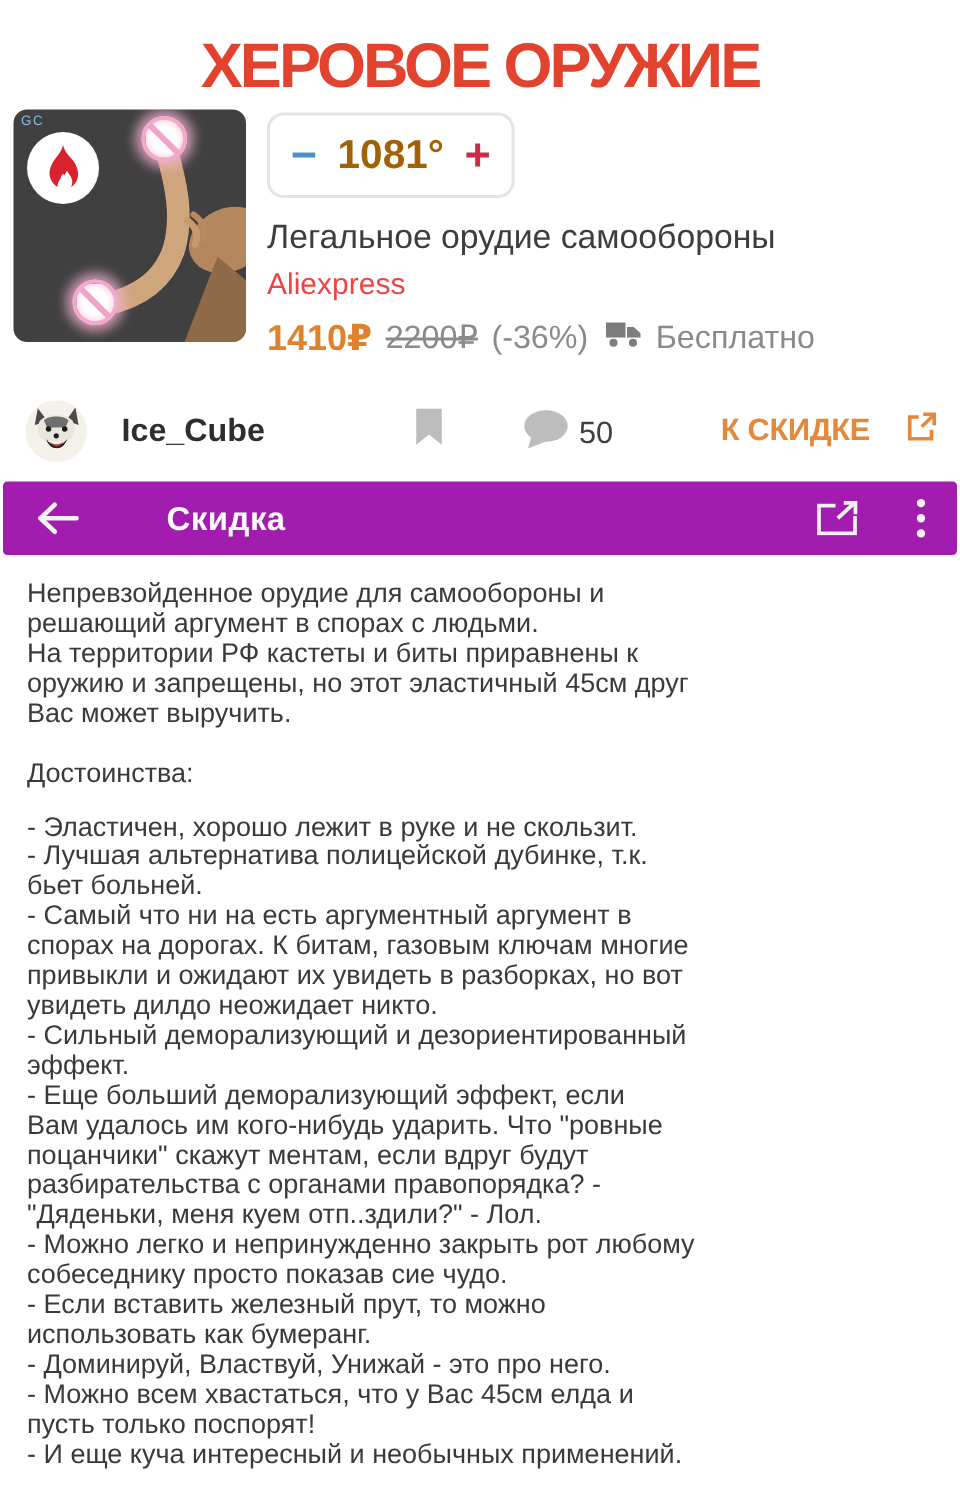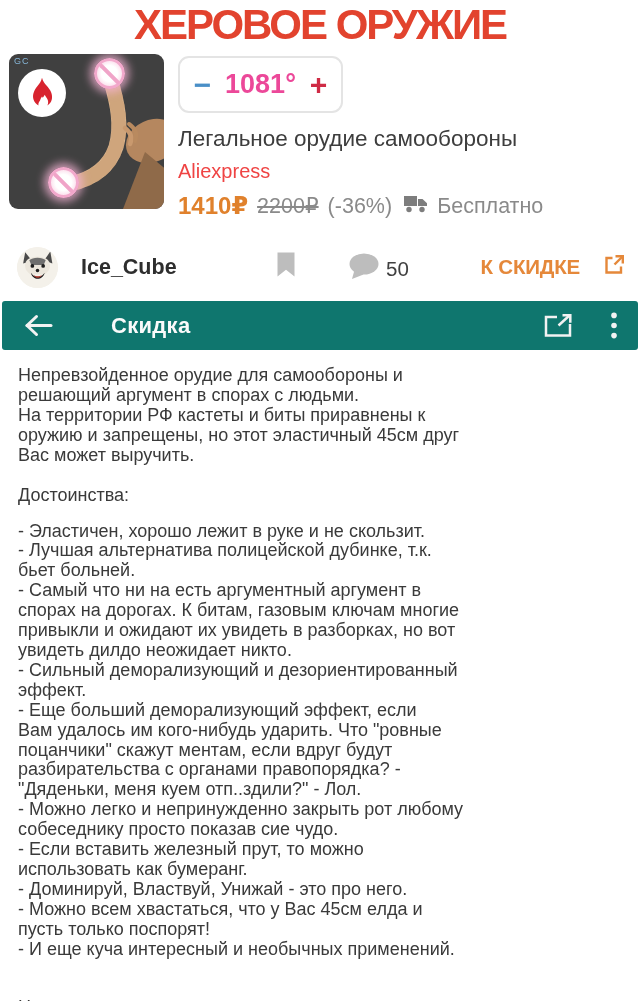--- a/index.html
+++ b/index.html
@@ -3,21 +3,21 @@
 <meta charset="utf-8">
 <style>
   * { margin:0; padding:0; box-sizing:border-box; }
   html,body { background:#fff; }
   body {
     width:640px; height:1001px; overflow:hidden; position:relative;
     font-family:"Liberation Sans","DejaVu Sans",sans-serif;
     -webkit-font-smoothing:antialiased;
   }
   .page-title {
-    margin-top:3px; text-align:center;
+    margin-top:22px; text-align:center;
     font-size:42px; font-weight:bold; letter-spacing:-2px;
     color:#e2432e; line-height:1.05;
   }
   
   .product-card { display:flex; margin:7px 16px 0 9px; }
   .product-img {
     position:relative; width:155px; height:155px; flex:0 0 155px;
     background:#404040; border-radius:9px; overflow:hidden;
   }
   .product-img svg.scene { position:absolute; inset:0; }
@@ -37,21 +37,21 @@
   }
   .censor.top { left:85px; top:4px; }
   .censor.bottom { left:39px; top:113px; }
   .product-info { flex:1; margin-left:14px; }
   .rating-box {
     width:165px; height:57px; border:2px solid #e4e4e4; border-radius:11px;
     display:flex; align-items:center; justify-content:space-evenly; margin-top:2px;
     background:#fff;
   }
   .rating-minus { color:#4a8fc7; font-size:30px; font-weight:bold; line-height:1; }
-  .rating-value { color:#ec4899; font-size:27px; font-weight:bold; }
+  .rating-value { color:#a16207; font-size:27px; font-weight:bold; }
   .rating-plus  { color:#cf2b45; font-size:30px; font-weight:bold; line-height:1; }
   .product-name { margin-top:13px; font-size:22.5px; color:#3d3d3d; }
   .product-store { margin-top:8px; font-size:20px; color:#ef4444; }
   .price-row { margin-top:9px; display:flex; align-items:center; gap:9px; }
   .price-current { font-size:24px; font-weight:bold; color:#e0812c; }
   .price-old { font-size:21.5px; color:#8a8a8a; text-decoration:line-through; }
   .price-discount { font-size:21.5px; color:#8a8a8a; }
   .price-shipping { font-size:21.5px; color:#8a8a8a; }
   .truck { margin-left:2px; }
   
@@ -61,21 +61,21 @@
     border-radius:50%; overflow:hidden; background:#f4f1ea; cursor:pointer;
   }
   .username { position:absolute; left:67px; top:8px; font-size:21.5px; font-weight:bold; color:#2e2e2e; cursor:pointer;margin-left:14px; }
   .bookmark-btn { position:absolute; left:276px; top:4px; cursor:pointer; }
   .comments-btn { position:absolute; left:348px; top:6px; display:flex; align-items:center; gap:7px; cursor:pointer; }
   .comments-count { font-size:20.5px; color:#404040; }
   .cta-link { position:absolute; right:15px; top:7px; display:flex; align-items:center; gap:24px; cursor:pointer; }
   .cta-label { font-size:20.5px; font-weight:bold; color:#e5883a; letter-spacing:-0.2px; }
   
   .app-bar {
-    margin:10px 2px 0; height:49px; background:#0f766e; border-radius:3px;
+    margin:10px 2px 0; height:49px; background:#a21caf; border-radius:3px;
     display:flex; align-items:center; padding:0 21px;
   }
   .app-bar-title { margin-left:57px; font-size:22px; font-weight:bold; color:#fafafa; letter-spacing:.3px; }
   .app-bar-spacer { flex:1; }
   .icon-btn { cursor:pointer; display:flex; align-items:center; }
   .kebab { margin-left:39px; }
   
   .article { margin:15px 18px 0; font-size:18px; line-height:19.9px; color:#3a3a3a; }
   .prewrap { white-space:pre-line;margin-top:16px; }
   .block-advantages { margin-top:20px; }

